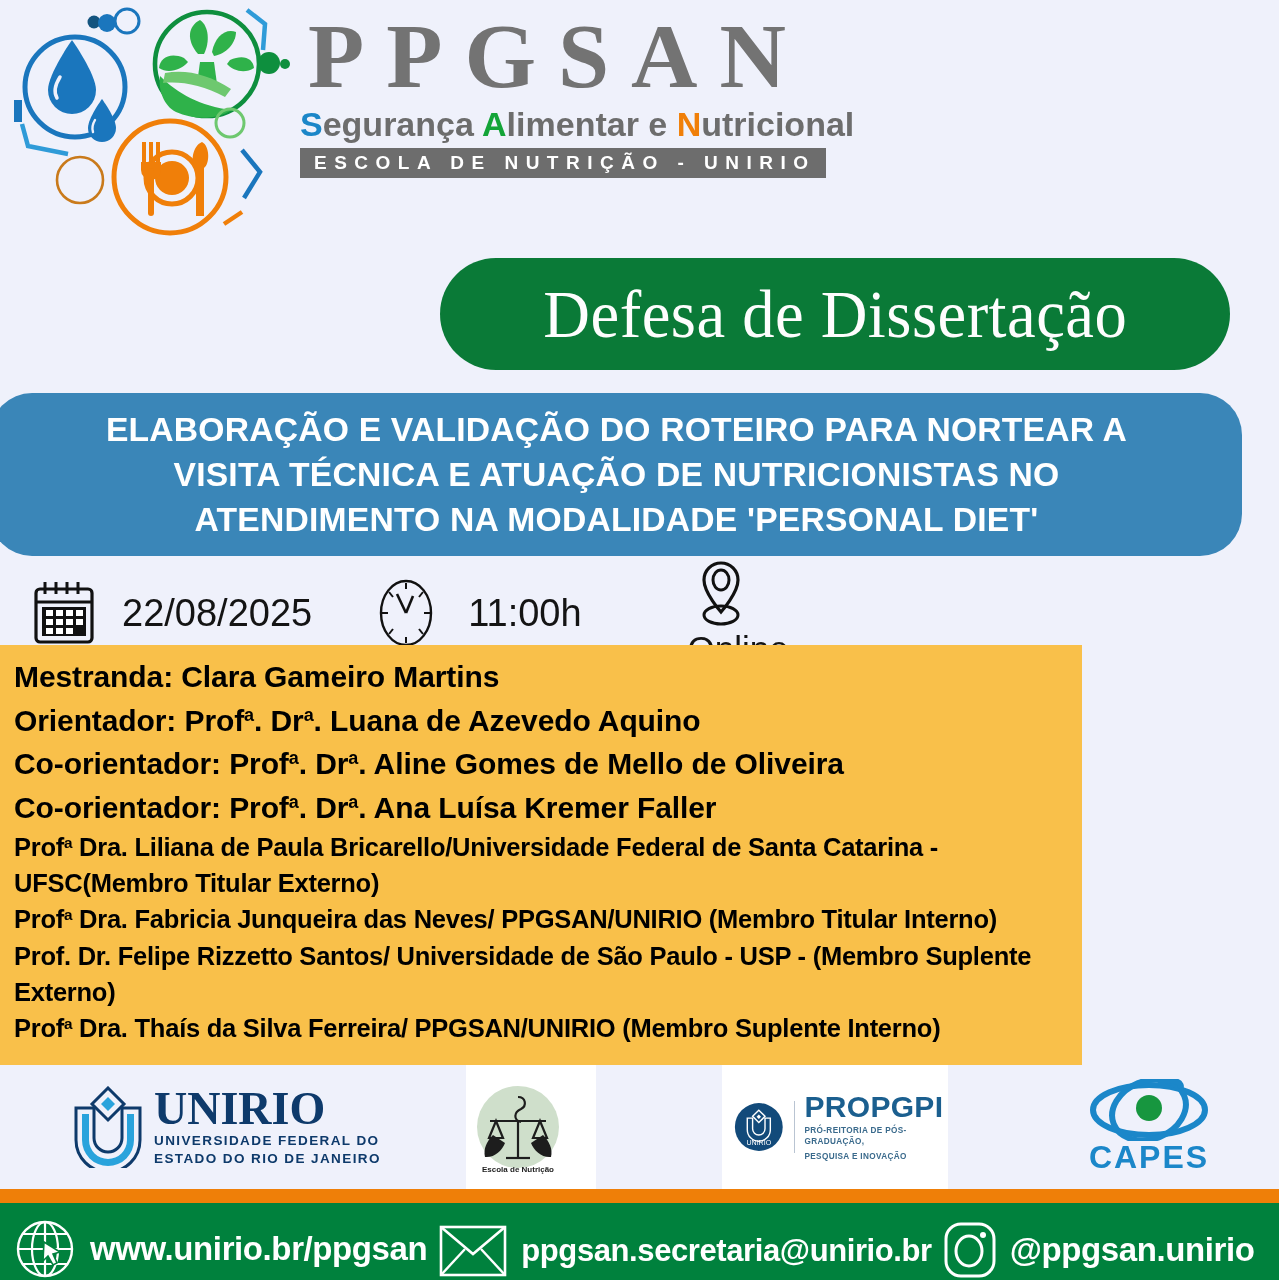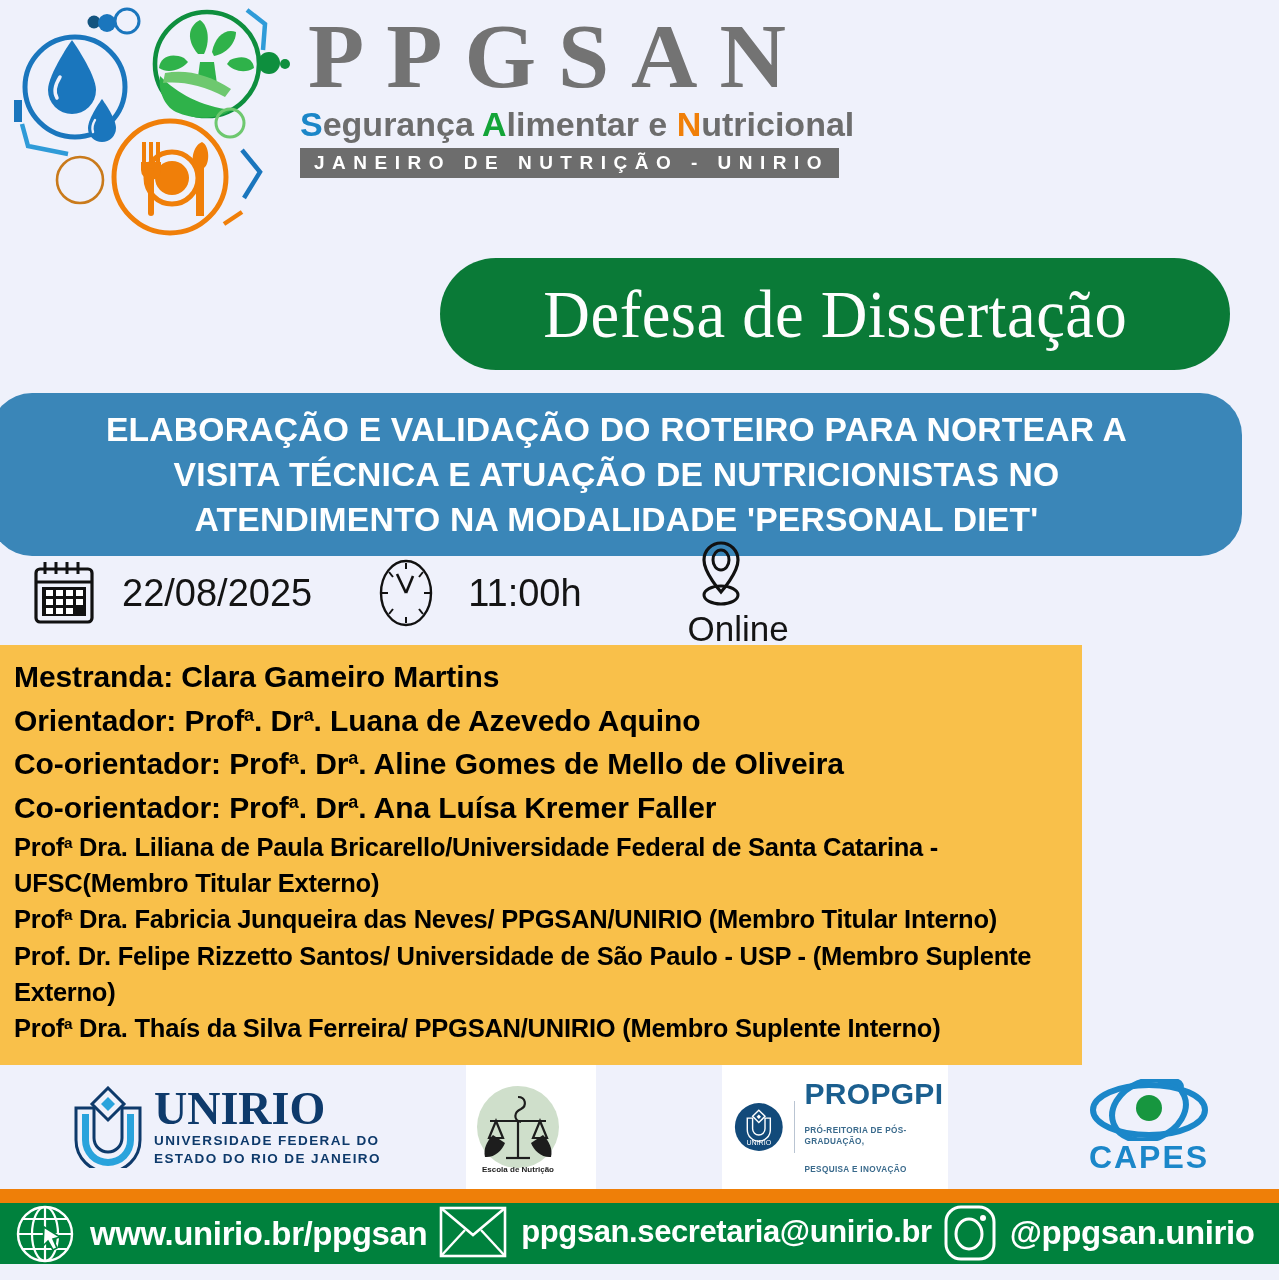--- a/index.html
+++ b/index.html
@@ -98,21 +98,21 @@
     font-weight: bold;
     text-align: center;
     line-height: 1.32;
     width: 1135px;
     transform: scaleX(0.99);
     letter-spacing: 0.2px;
   }
 
   
   .meta {
-    position: absolute; left: 0; top: 552px;
+    position: absolute; left: 0; top: 572px;
     width: 1279px; height: 82px;
     display: flex; align-items: center;
   }
   .meta-item { display: flex; align-items: center; }
   .meta-item .ic { display: block; }
   .meta-item .txt {
     font-size: 38px; color: #141414;
     font-family: "Liberation Sans", sans-serif;
   }
   .m-date { margin-left: 30px; }
@@ -181,39 +181,39 @@
 
   .propgpi { left: 722px; background: #ffffff; width: 226px; padding-left: 12px; }
   .propgpi-seal { width: 56px; height: 56px; }
   .propgpi-div { width: 1px; height: 52px; background: #b9c4d2; margin: 0 10px; }
   .propgpi-big {
     font-size: 30px; font-weight: bold; color: #1b5f8f; line-height: 1;
     letter-spacing: 0.3px;
   }
   .propgpi-sub {
     font-size: 8.2px; font-weight: bold; color: #3a6a8c;
-    letter-spacing: 0.35px; line-height: 1.35; margin-top: 16px;
+    letter-spacing: 0.35px; line-height: 1.35; margin-top: 3px;
   }
 
   .capes { left: 1080px; flex-direction: column; justify-content: center; }
   .capes-word {
     font-size: 32px; font-weight: bold; color: #1b87c9;
     letter-spacing: 2px; margin-top: -2px;
   }
 
   
   .orange-rule {
     position: absolute; left: 0; top: 1189px;
     width: 1279px; height: 14px; background: #ef7f08;
   }
   .footer {
     position: absolute; left: 0; top: 1203px;
-    width: 1279px; height: 61px;
+    width: 1279px; height: 77px;
     background: #00813d;
-    display: flex; align-items: flex-start;
+    display: flex; align-items: flex-end;
     padding-left: 14px;
   }
   .f-item { display: flex; align-items: center; }
   .f-item .txt {
     color: #ffffff; font-weight: bold; font-size: 33px;
     letter-spacing: -0.4px;
   }
   .f-web .txt { margin-left: 14px; }
   .f-mail { margin-left: 10px; }
   .f-mail .txt { margin-left: 12px; font-size: 31px; }
@@ -268,21 +268,21 @@
         <rect x="146" y="166" width="6" height="48" rx="3"></rect>
         <path d="M200 140 c8 4 8 22 2 26 v48 h-8 v-48 c-6 -4 -4 -22 6 -26 z"></path>
       </g>
       <path d="M240 148 l18 22 l-16 26" fill="none" stroke="#1a76bd" stroke-width="4.5"></path>
       <path d="M222 222 l18 -12" fill="none" stroke="#f07f09" stroke-width="4.5"></path>
     </svg>
 
     <div class="logo-text">
       <div class="ppgsan">PPGSAN</div>
       <div class="line3"><span class="s">S</span>egurança <span class="a">A</span>limentar e <span class="n">N</span>utricional</div>
-      <div class="escola">JANEIRO DE NUTRIÇÃO - UNIRIO</div>
+      <div class="escola">ESCOLA DE NUTRIÇÃO - UNIRIO</div>
     </div>
   </div>
 
   <div class="green-pill">
     <span>Defesa de Dissertação</span>
   </div>
 
   <div class="blue-band">
     <div class="title">ELABORAÇÃO E VALIDAÇÃO DO ROTEIRO PARA NORTEAR A VISITA TÉCNICA E ATUAÇÃO DE NUTRICIONISTAS NO ATENDIMENTO NA MODALIDADE 'PERSONAL DIET'</div>
   </div>

